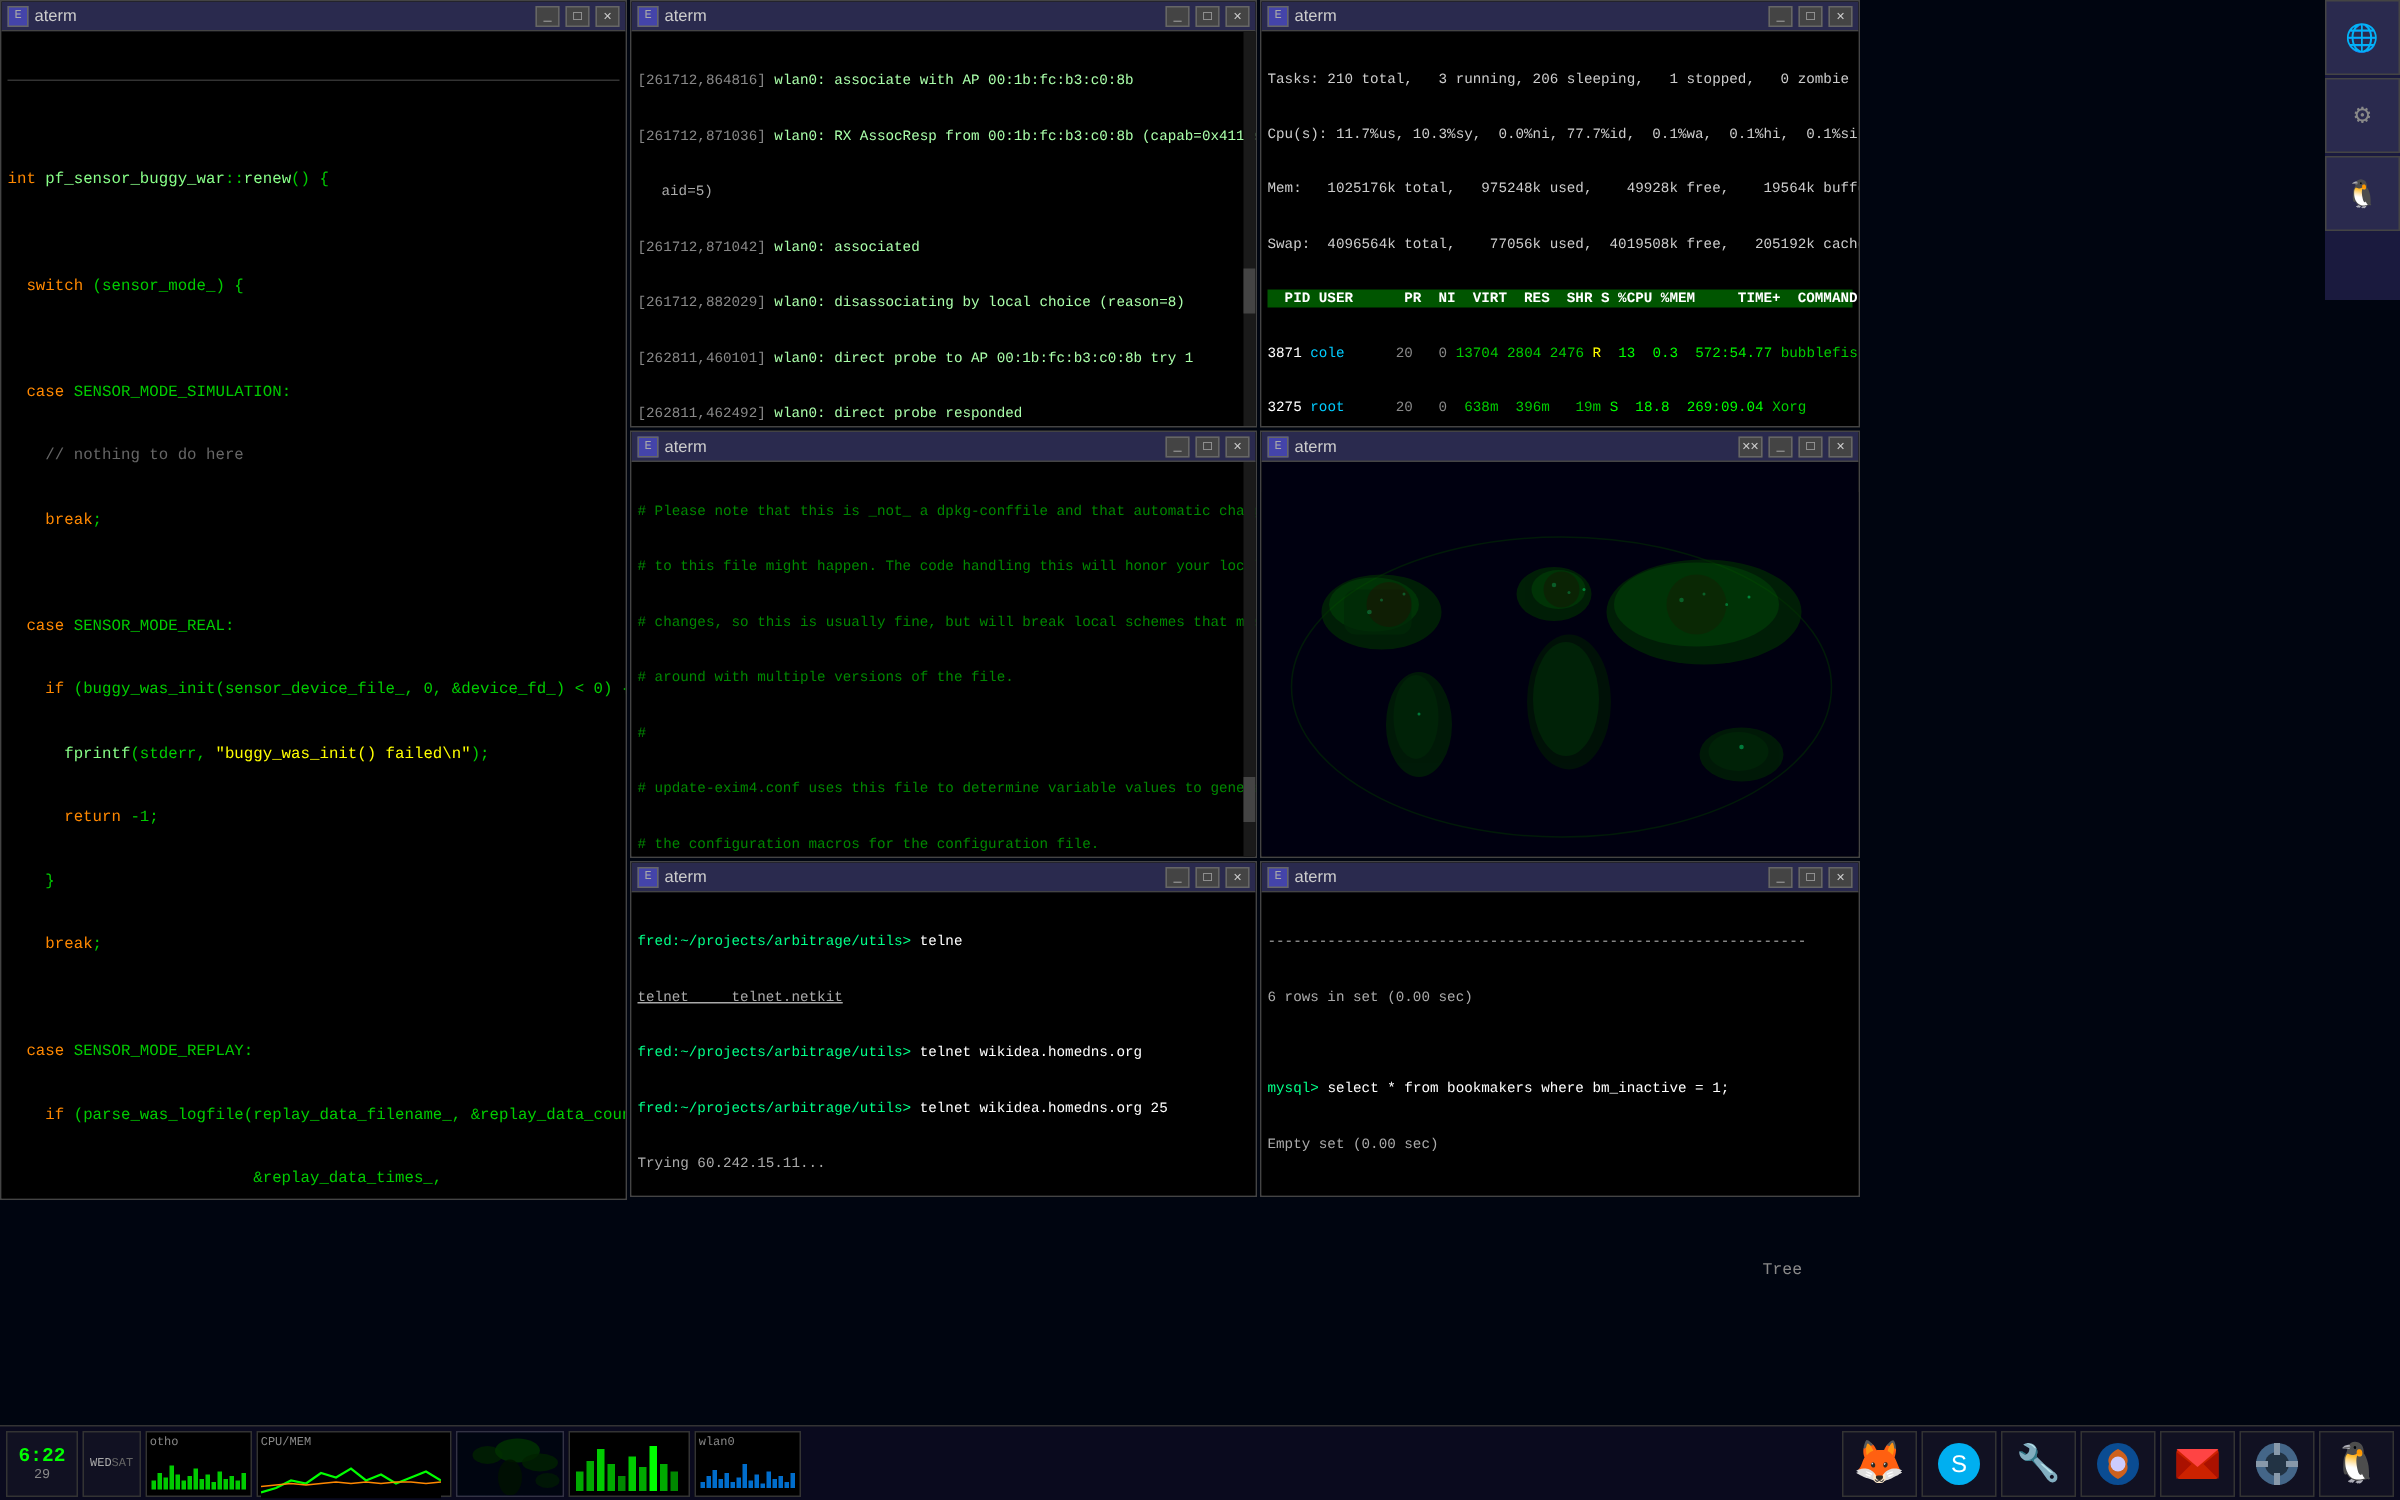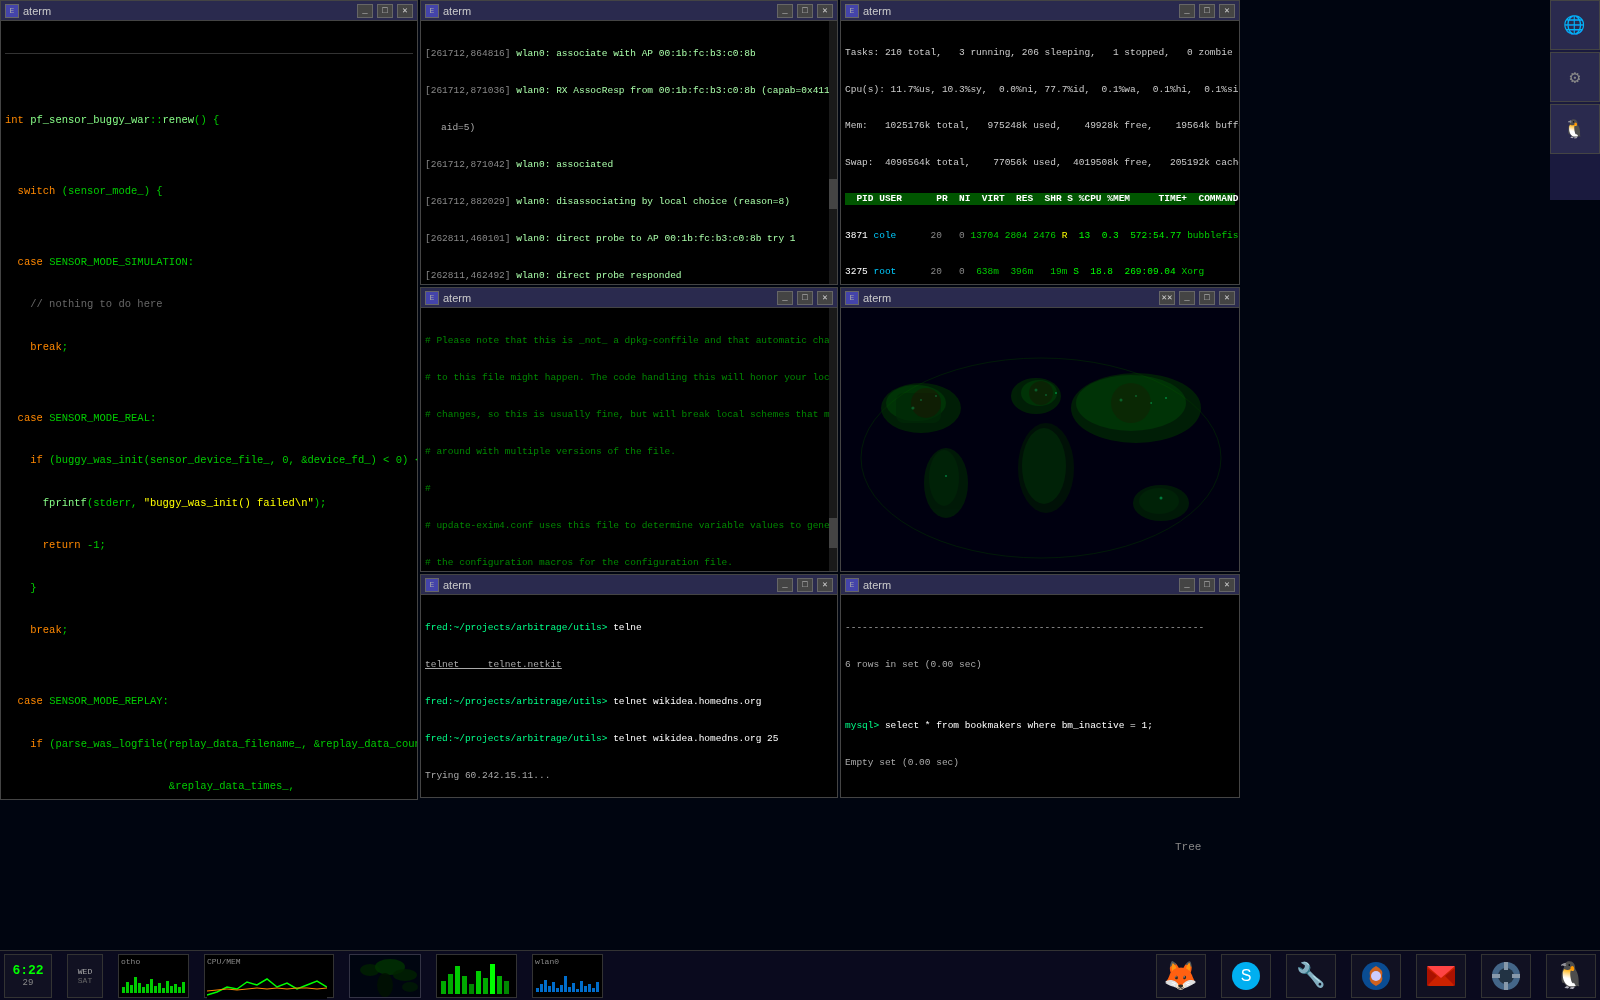--- a/index.html
+++ b/index.html
@@ -475,28 +475,28 @@
     
     
     
     
     
     
     
   </div>
 </div>
 
-<div class="taskbar" style="position:absolute;bottom:0;left:0;right:0;height:50px;background:#0a0a1e;border-top:1px solid #333;display:flex;align-items:center;padding:2px 4px;gap:15px;z-index:100;">
+<div class="taskbar" style="position:absolute;bottom:0;left:0;right:0;height:50px;background:#0a0a1e;border-top:1px solid #333;display:flex;align-items:center;padding:2px 4px;gap:3px;z-index:100;">
 
   <div style="display:flex;flex-direction:column;align-items:center;color:#00ff00;font-size:9px;padding:2px 5px;border:1px solid #333;background:#111122;min-width:48px;height:44px;justify-content:center;">
     <div style="font-size:13px;font-weight:bold;color:#00ff00;">6:22</div>
     <div style="font-size:9px;color:#888;">29</div>
   </div>
 
-  <div style="display:flex;flex-direction:column;align-items:center;font-size:8px;color:#888;padding:2px 4px;border:1px solid #333;background:#111122;height:44px;justify-content:center;min-width:36px;">
+  <div style="display:flex;flex-direction:row;align-items:center;font-size:8px;color:#888;padding:2px 4px;border:1px solid #333;background:#111122;height:44px;justify-content:center;min-width:36px;">
     <div style="color:#aaa;">WED</div>
     <div style="color:#666;">SAT</div>
   </div>
 
   <div style="height:44px;background:#000000;border:1px solid #333;padding:2px;display:flex;flex-direction:column;gap:1px;min-width:70px;">
     <div style="font-size:8px;color:#888;">otho</div>
     <svg width="65" height="28">
       <rect width="65" height="28" fill="#000"></rect>
 
       <rect x="1" y="20" width="3" height="6" fill="#00ff00" opacity="0.8"></rect>

